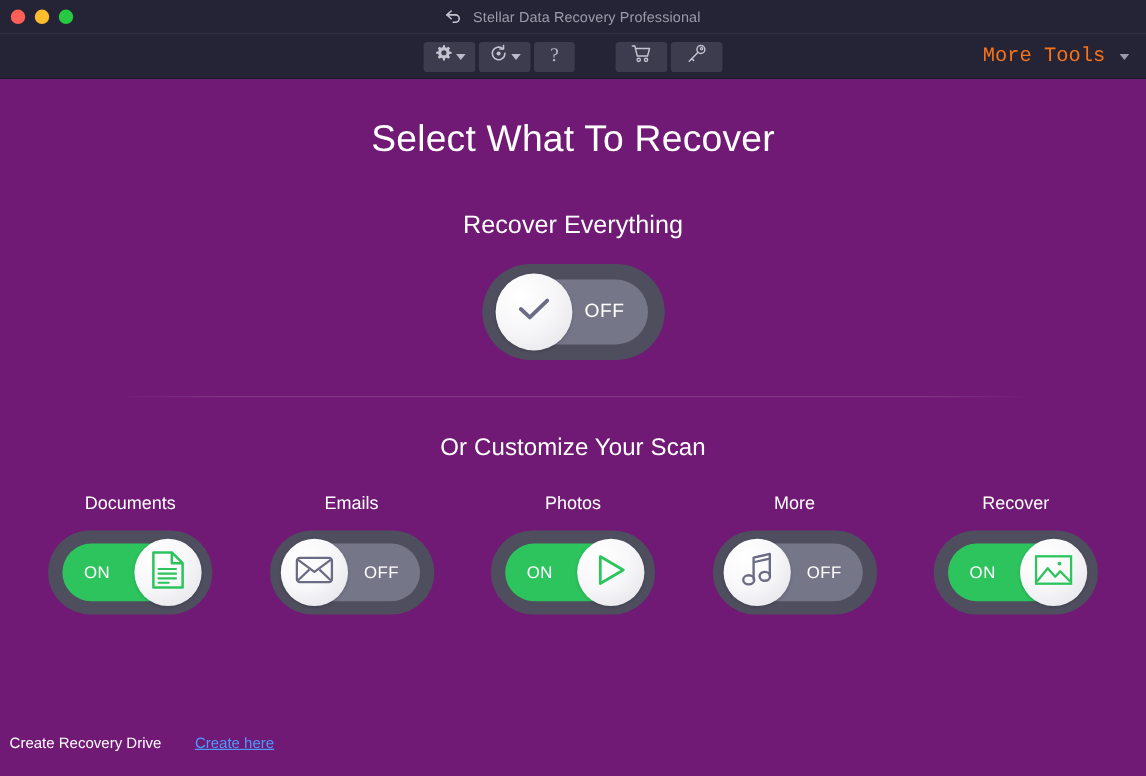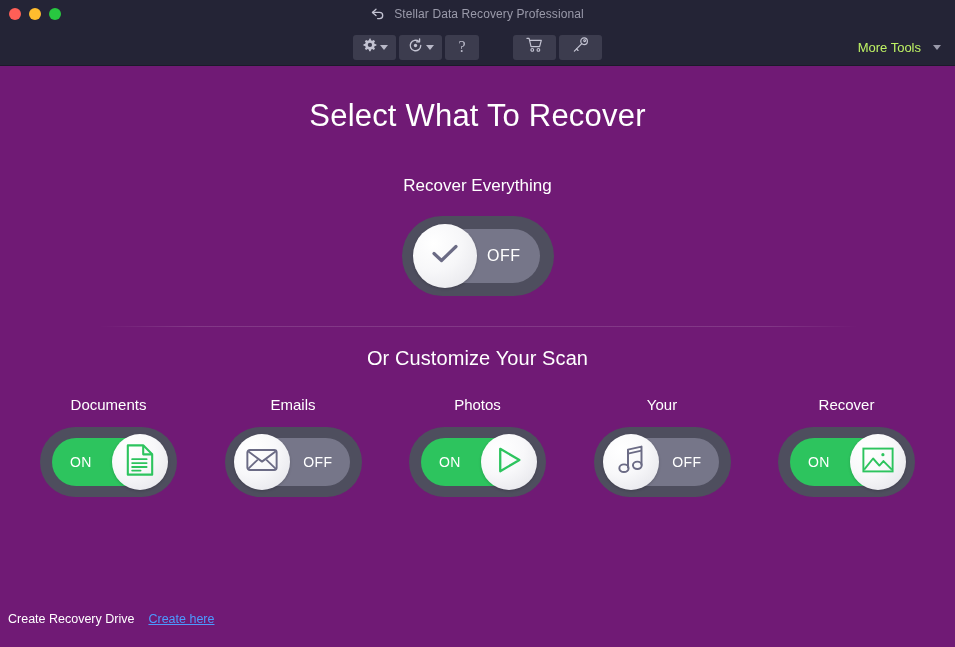--- a/index.html
+++ b/index.html
@@ -126,22 +126,23 @@
     position: absolute;
     right: 14px;
     top: 0;
     height: 38px;
     display: flex;
     align-items: center;
     gap: 12px;
     cursor: default;
   }
   .more-tools-label {
-    font-size: 13px;
-    color: #bef264;
+    font-size: 17px;
+    color: #f97316;
+    font-family: Liberation Mono, monospace;
   }
   .caret-sm {
     width: 0; height: 0;
     border-left: 4px solid transparent;
     border-right: 4px solid transparent;
     border-top: 5px solid #9a9aaa;
   }
 
   
   .content {
@@ -154,21 +155,21 @@
     text-align: center;
     font-size: 31px;
     color: #ffffff;
     font-weight: normal;
     padding-top: 32px;
     letter-spacing: 0.2px;
   }
 
   .section-label {
     text-align: center;
-    font-size: 17px;
+    font-size: 21px;
     color: #ffffff;
     font-weight: normal;
     margin-top: 42px;
   }
 
   
   .master-toggle-wrap {
     display: flex;
     justify-content: center;
     margin-top: 20px;
@@ -224,21 +225,21 @@
                 rgba(255,255,255,0.13) 12%,
                 rgba(255,255,255,0.13) 88%,
                 rgba(255,255,255,0.0) 100%);
   }
 
   .customize-label {
     text-align: center;
     font-size: 20px;
     color: #ffffff;
     font-weight: normal;
-    margin-top: 20px;
+    margin-top: 31px;
     letter-spacing: 0.1px;
   }
 
   
   .categories {
     display: flex;
     justify-content: space-between;
     padding: 0 22px;
     margin-top: 26px;
   }
@@ -312,21 +313,21 @@
     position: absolute;
     left: 0; right: 0; bottom: 0;
     height: 62px;
   }
   .recovery-drive {
     position: absolute;
     left: 8px;
     bottom: 21px;
     display: flex;
     align-items: baseline;
-    gap: 14px;
+    gap: 28px;
   }
   .recovery-drive-label {
     font-size: 12.5px;
     color: #ffffff;
   }
   .recovery-drive-link {
     font-size: 12.5px;
     color: #4c9aff;
     text-decoration: underline;
     cursor: pointer;
@@ -510,21 +511,21 @@
             <span>
               <svg width="30" height="30" viewBox="0 0 26 26">
                 <path d="M5.4 3.3 L22.0 13.0 L5.4 22.7 Z" fill="none" stroke="#2dc45e" stroke-width="2.0" stroke-linejoin="round"></path>
               </svg>
             </span>
           </div>
         </div>
       </div>
 
       <div class="category">
-        <div class="cat-label">Your</div>
+        <div class="cat-label">More</div>
         <div class="cat-toggle off">
           <div class="cat-track">
             <span class="cat-state-text">OFF</span>
           </div>
           <div class="cat-knob">
             <span>
               <svg width="28" height="30" viewBox="0 0 24 26">
                 <path d="M9.4 19.6 V4.0 L21.1 1.4 V17.0" fill="none" stroke="#6b6b85" stroke-width="1.7" stroke-linejoin="round" stroke-linecap="round"></path>
                 <path d="M9.4 7.4 L21.1 4.8" fill="none" stroke="#6b6b85" stroke-width="1.6"></path>
                 <ellipse cx="5.9" cy="20.1" rx="4.0" ry="3.3" fill="none" stroke="#6b6b85" stroke-width="1.7"></ellipse>

